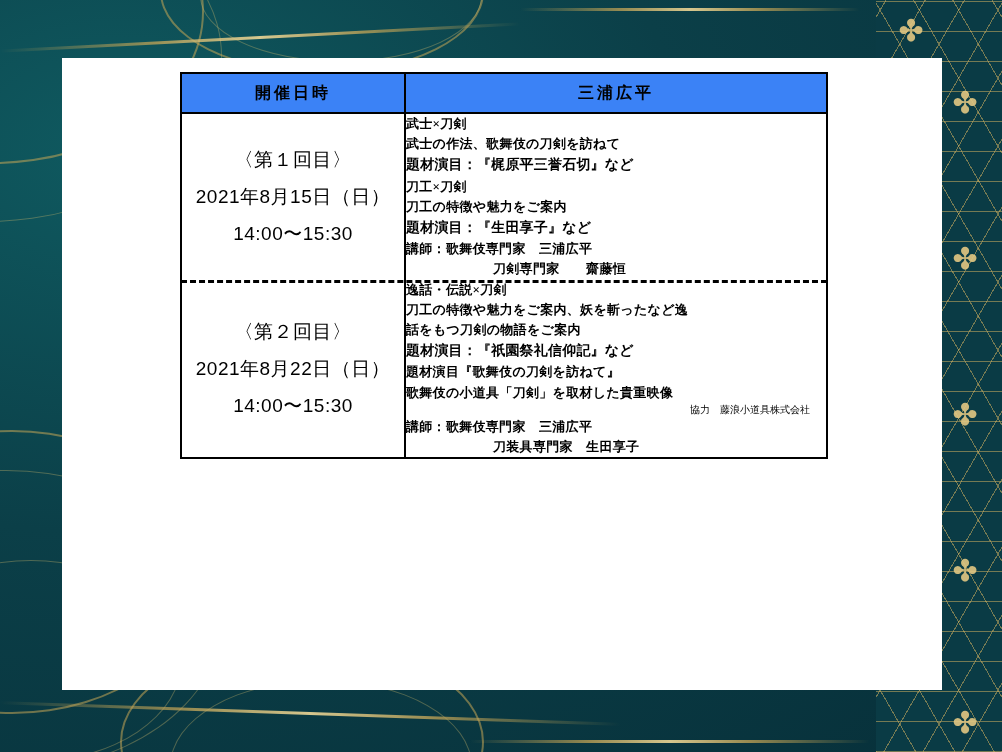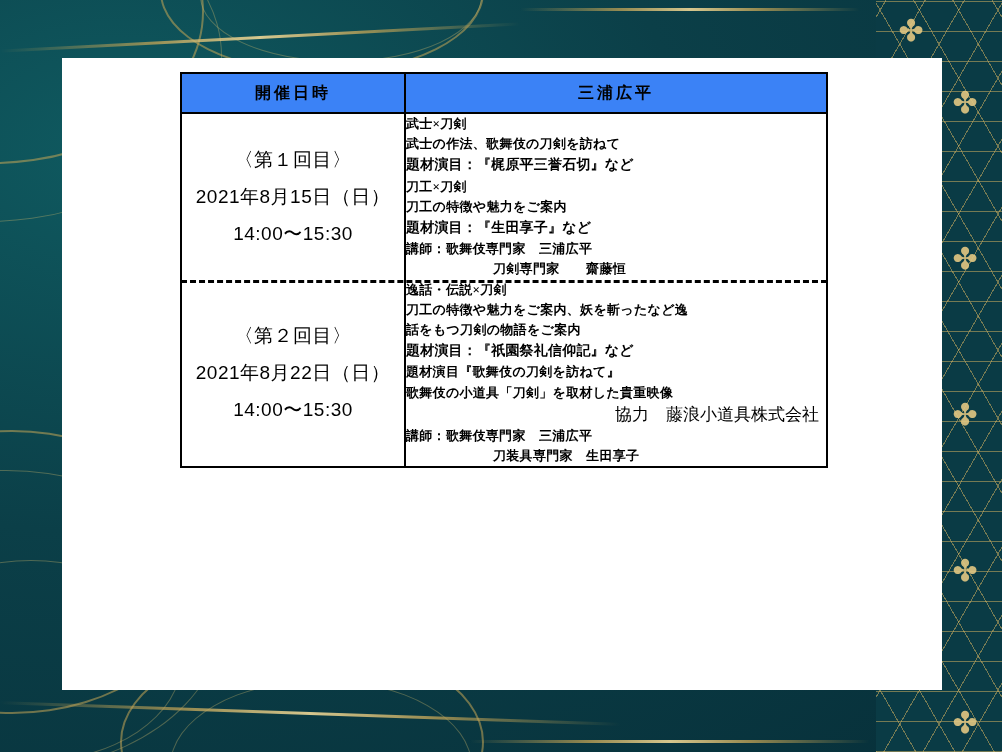--- a/index.html
+++ b/index.html
@@ -136,22 +136,22 @@
     line-height: 1.6;
     letter-spacing: 0.2px;
     font-weight: bold;
   }
   .l-indent {
     padding-left: 62px;
     margin-left: 25px;
   }
   .l-right {
     text-align: right;
-    font-size: 17px;
-    padding-right: 7px;
+    font-size: 10px;
+    padding-right: 16px;
   }
 </style>
 </head>
 <body>
 
 <div id="stage">
 
   <div class="wave" style="left:-220px; top:-140px; width:420px; height:300px;"></div>
   <div class="wave thin" style="left:-250px; top:-110px; width:470px; height:330px;"></div>
   <div class="wave" style="left:-180px; top:430px; width:380px; height:280px;"></div>

